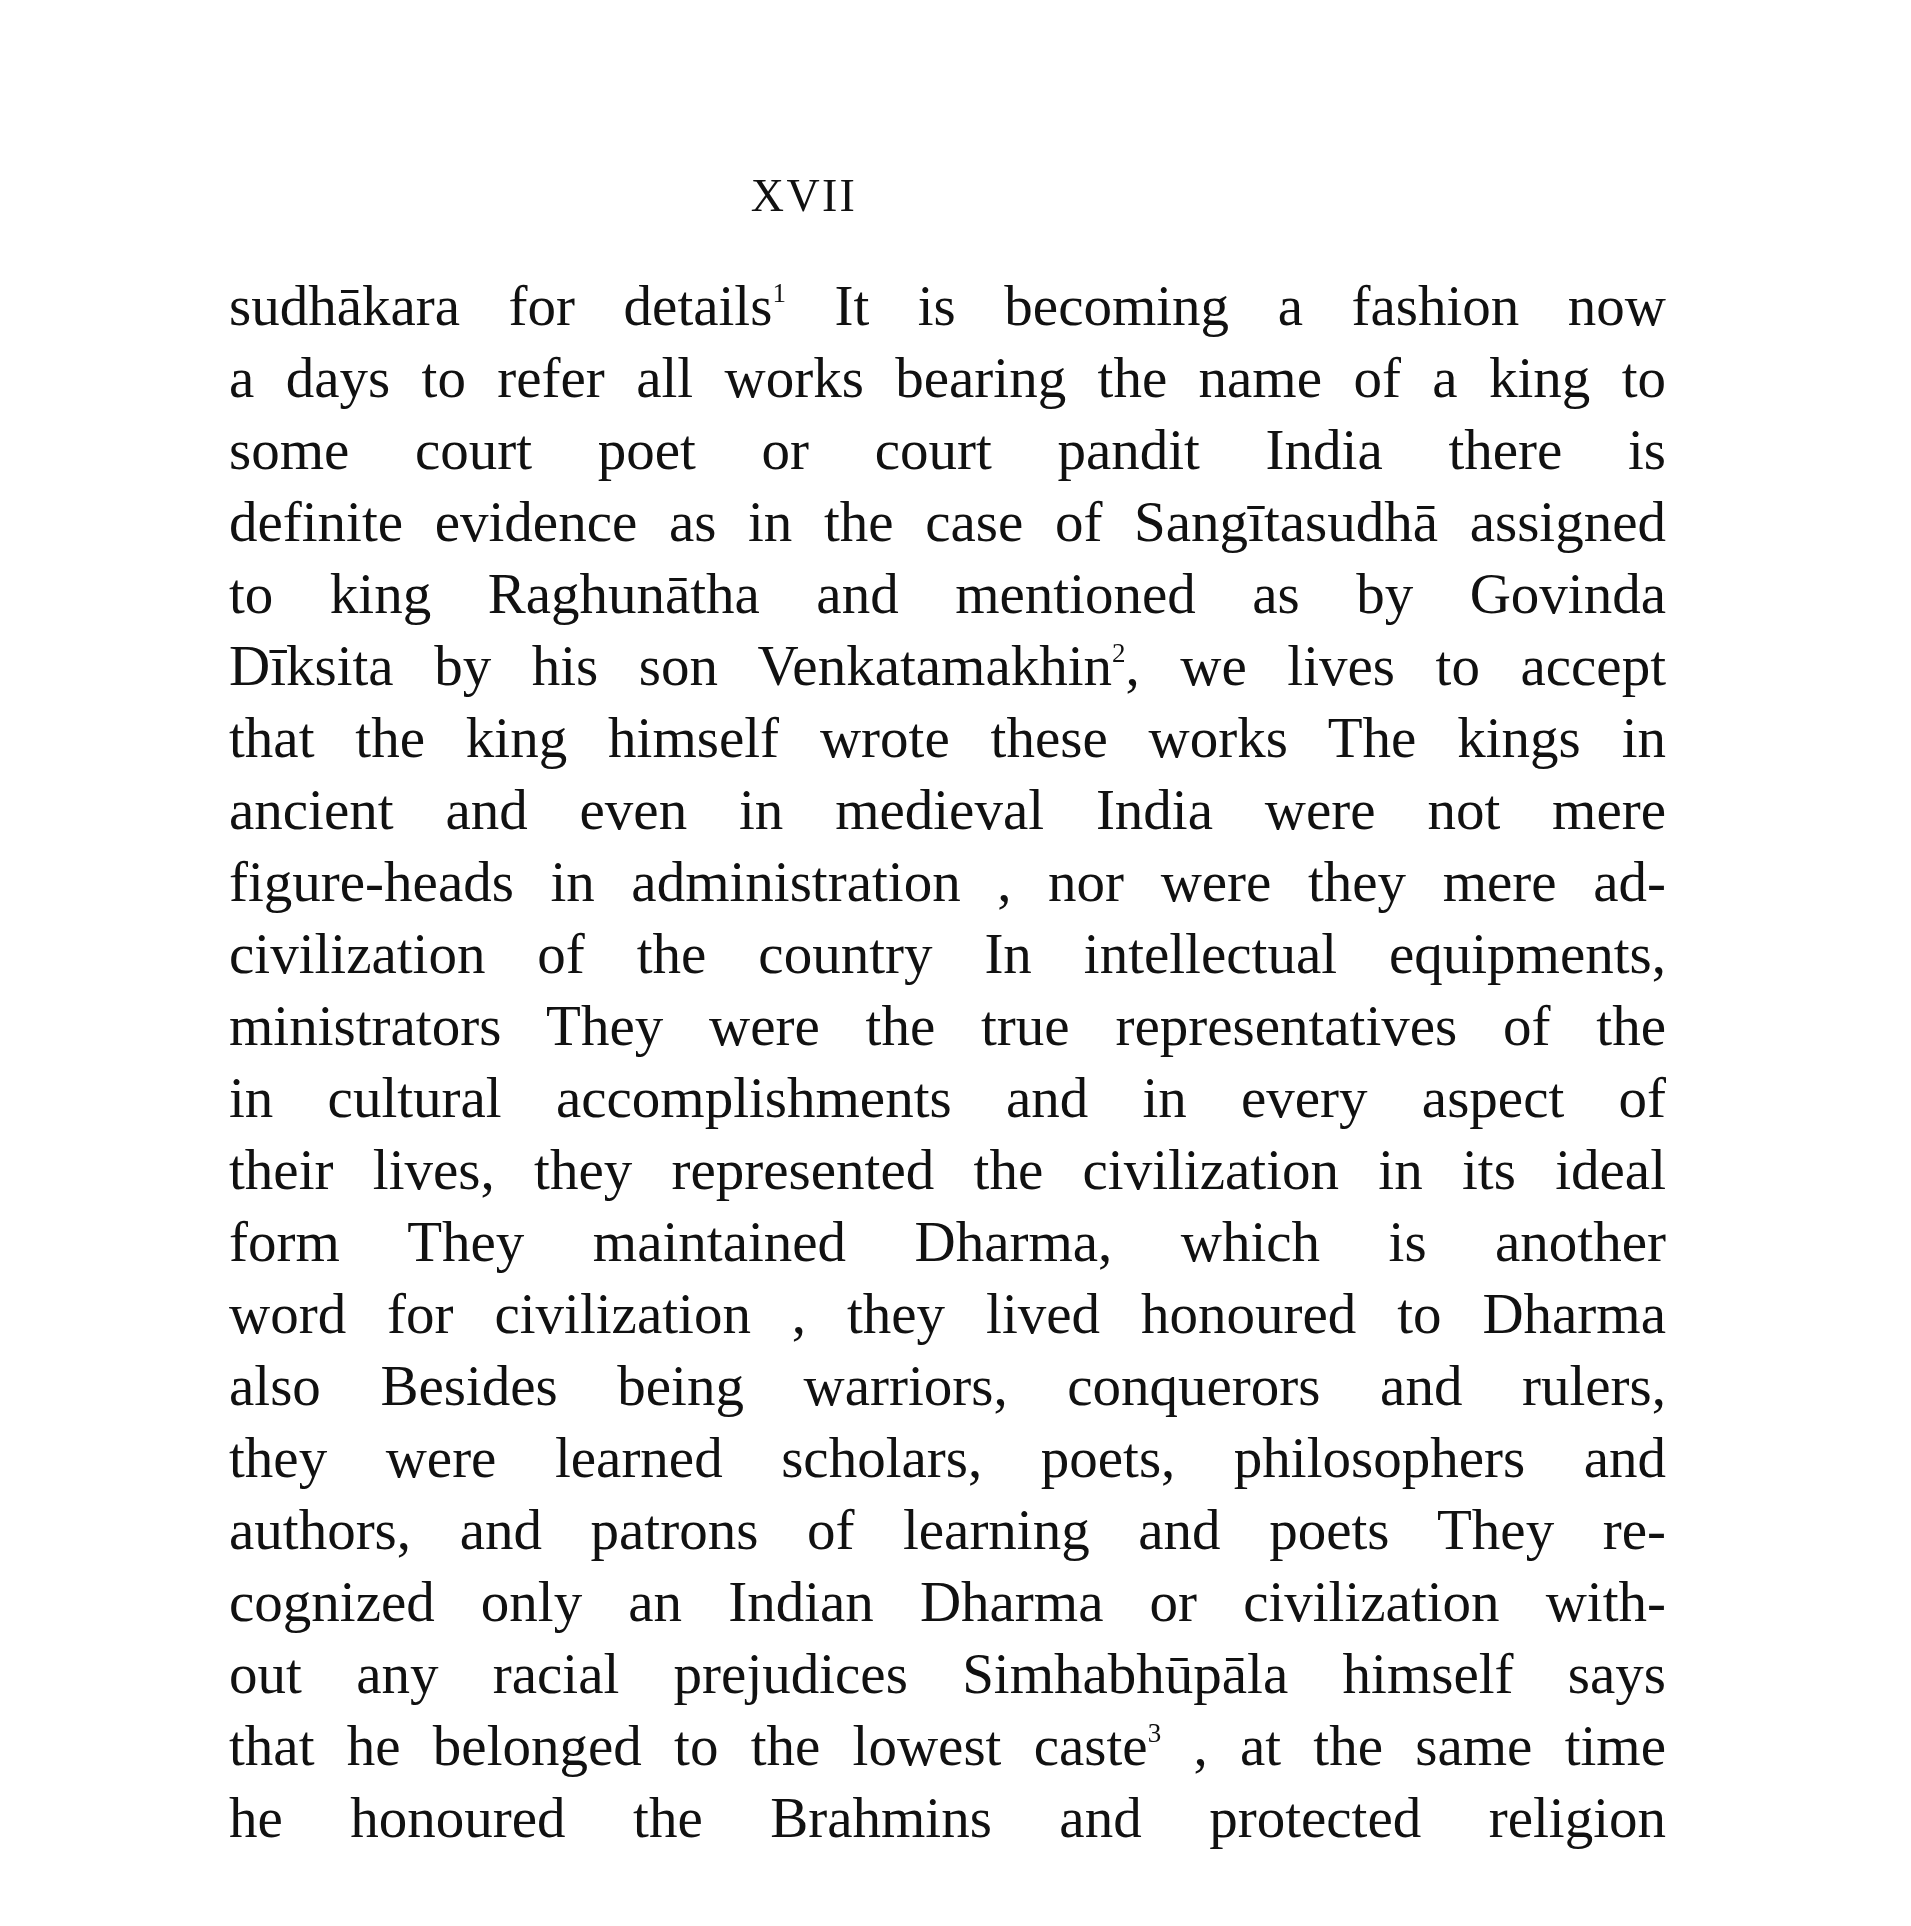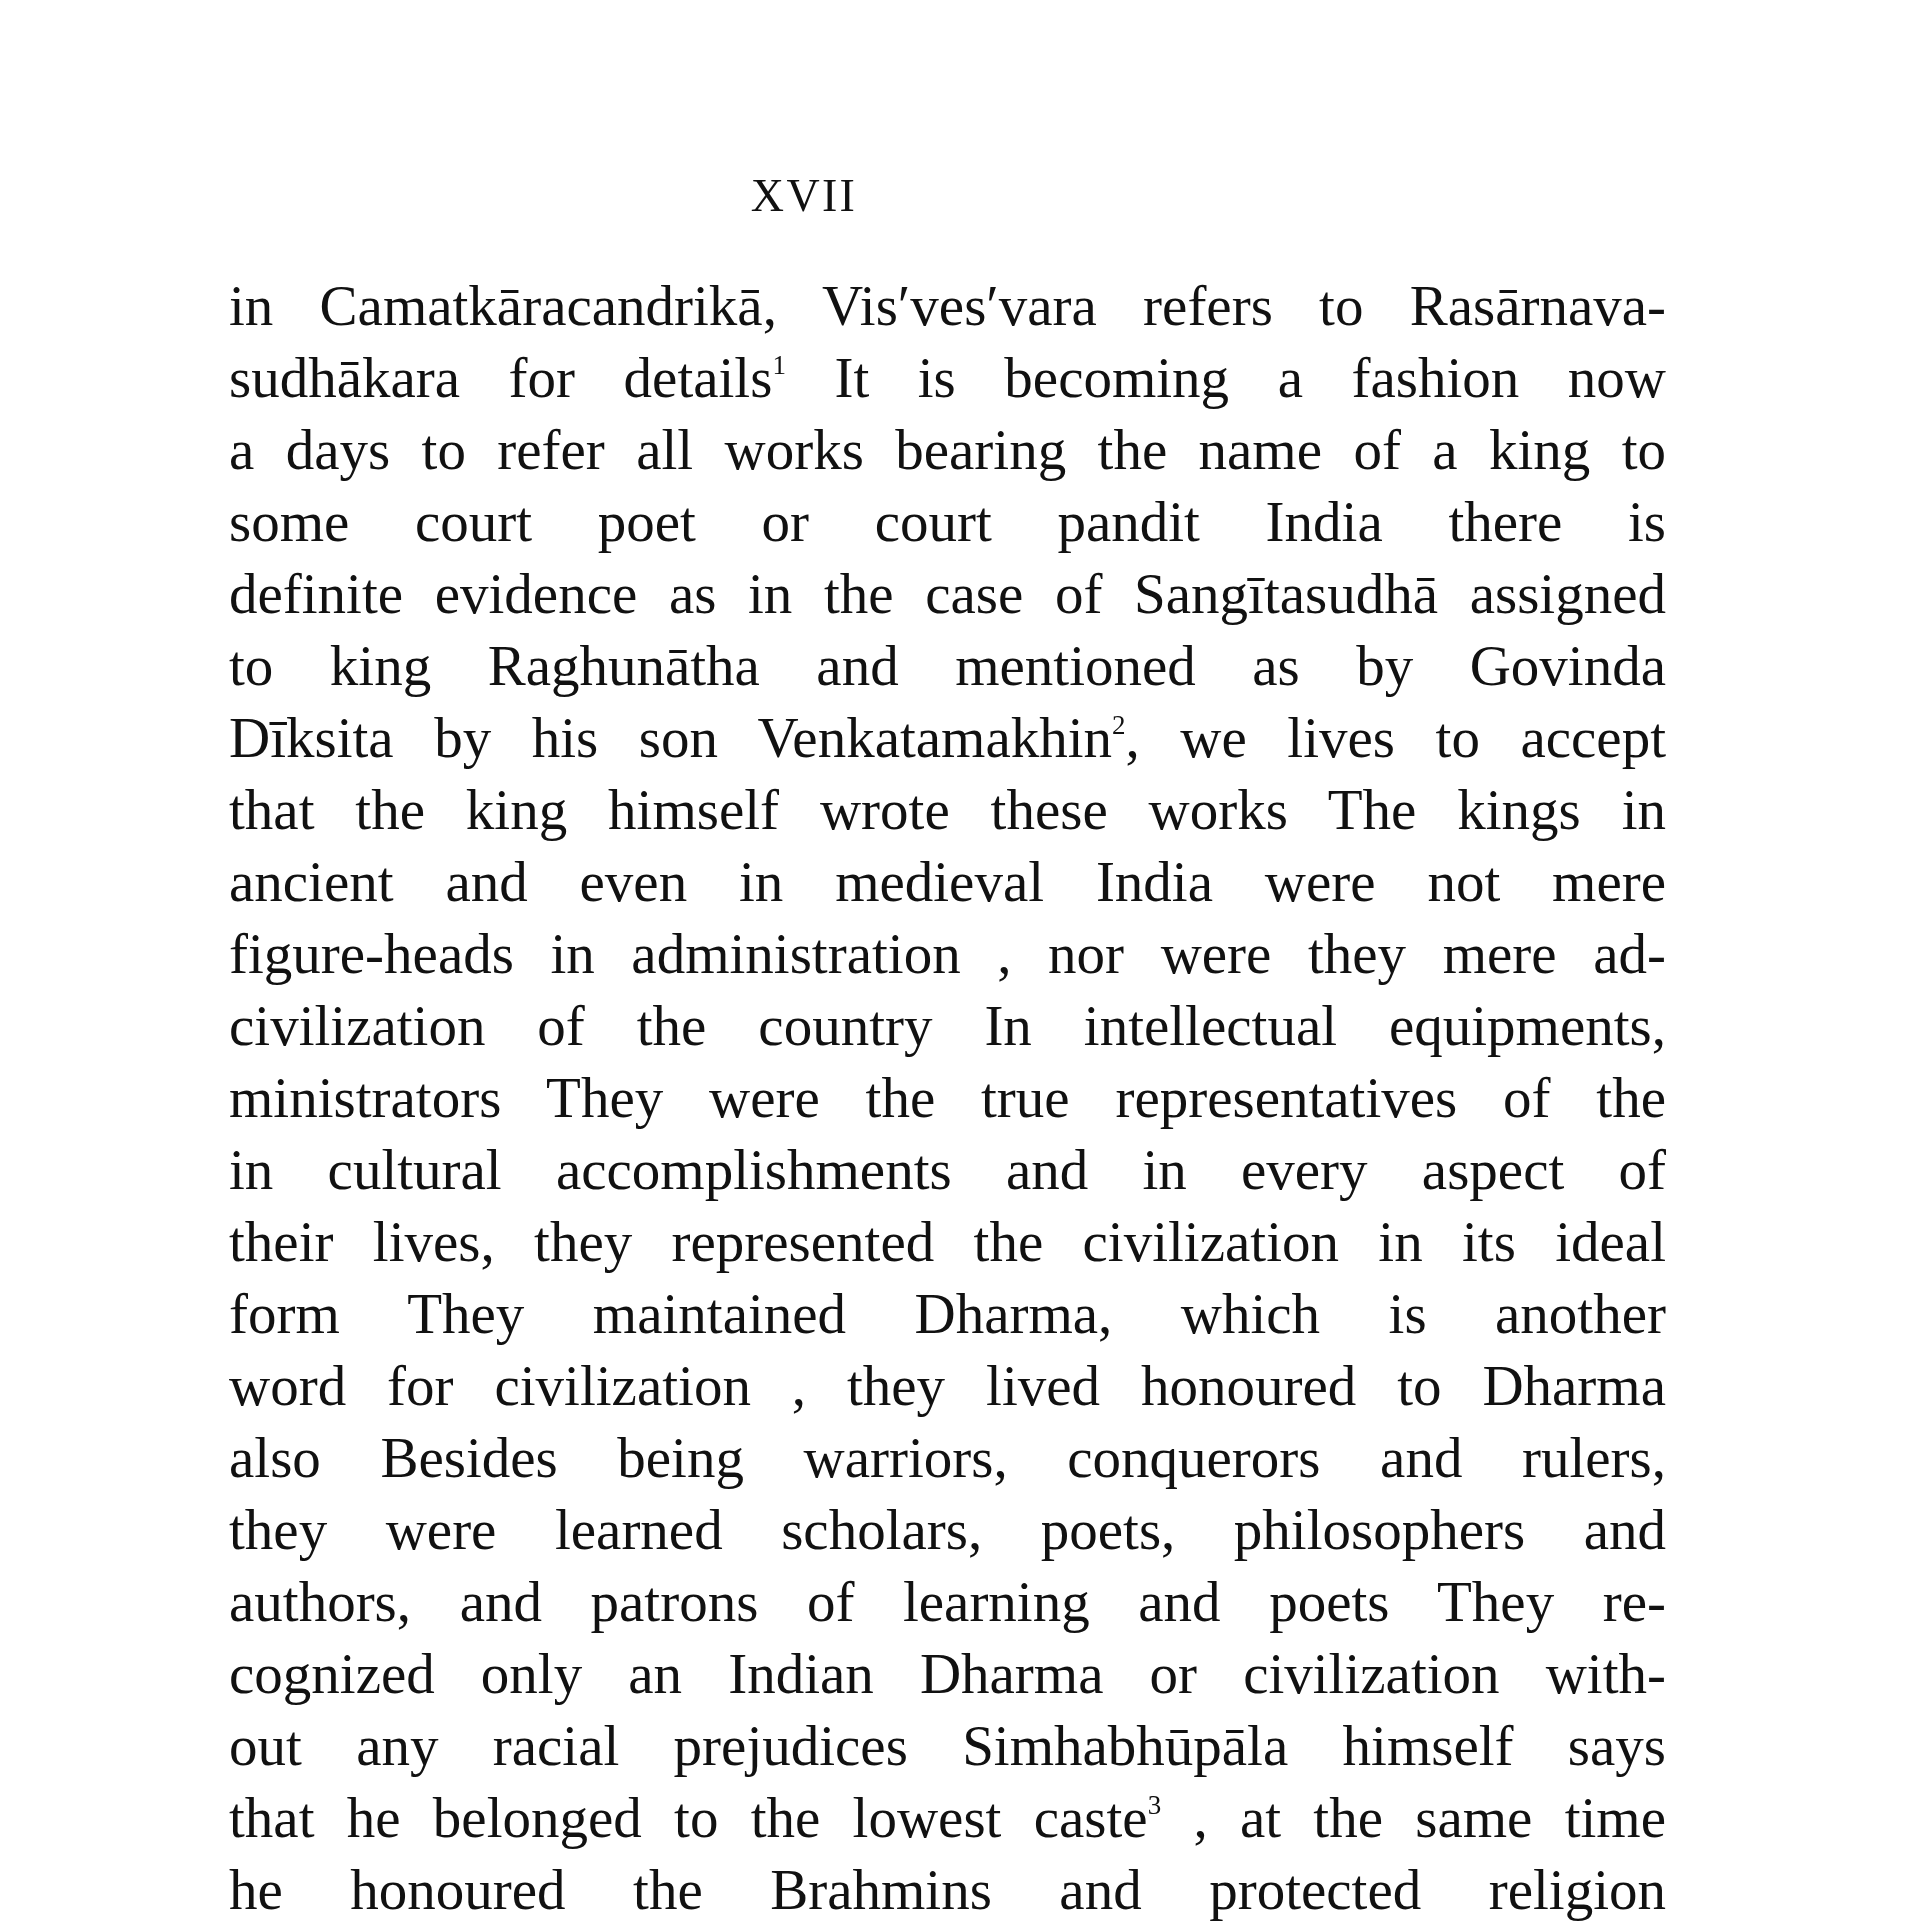--- a/index.html
+++ b/index.html
@@ -23,21 +23,20 @@
   }
   sup.fn { font-size: 27px; vertical-align: 23px; line-height: 0; }
 </style>
 </head>
 <body>
 
 <div class="page">
   <div class="folio">XVII</div>
 
   <div class="body-text">
-    <span class="line"><span>in Camatkāracandrikā, Vis′ves′vara refers to Rasārnava-</span></span>
     <span class="line"><span>sudhākara for details</span><sup class="fn">1</sup><span>  It is becoming a fashion now</span></span>
     <span class="line"><span>a days to refer all works bearing the name of a king to</span></span>
     <span class="line"><span>some court poet or court pandit  India there is</span></span>
     <span class="line"><span>definite evidence as in the case of Sangītasudhā assigned</span></span>
     <span class="line"><span>to king Raghunātha and mentioned as by Govinda</span></span>
     <span class="line"><span>Dīksita by his son Venkatamakhin</span><sup class="fn">2</sup><span>, we lives to accept</span></span>
     <span class="line"><span>that the king himself wrote these works  The kings in</span></span>
     <span class="line"><span>ancient and even in medieval India were not mere</span></span>
     <span class="line"><span>figure-heads in administration , nor were they mere ad-</span></span>
     <span class="line"><span>civilization of the country  In intellectual equipments,</span></span>

